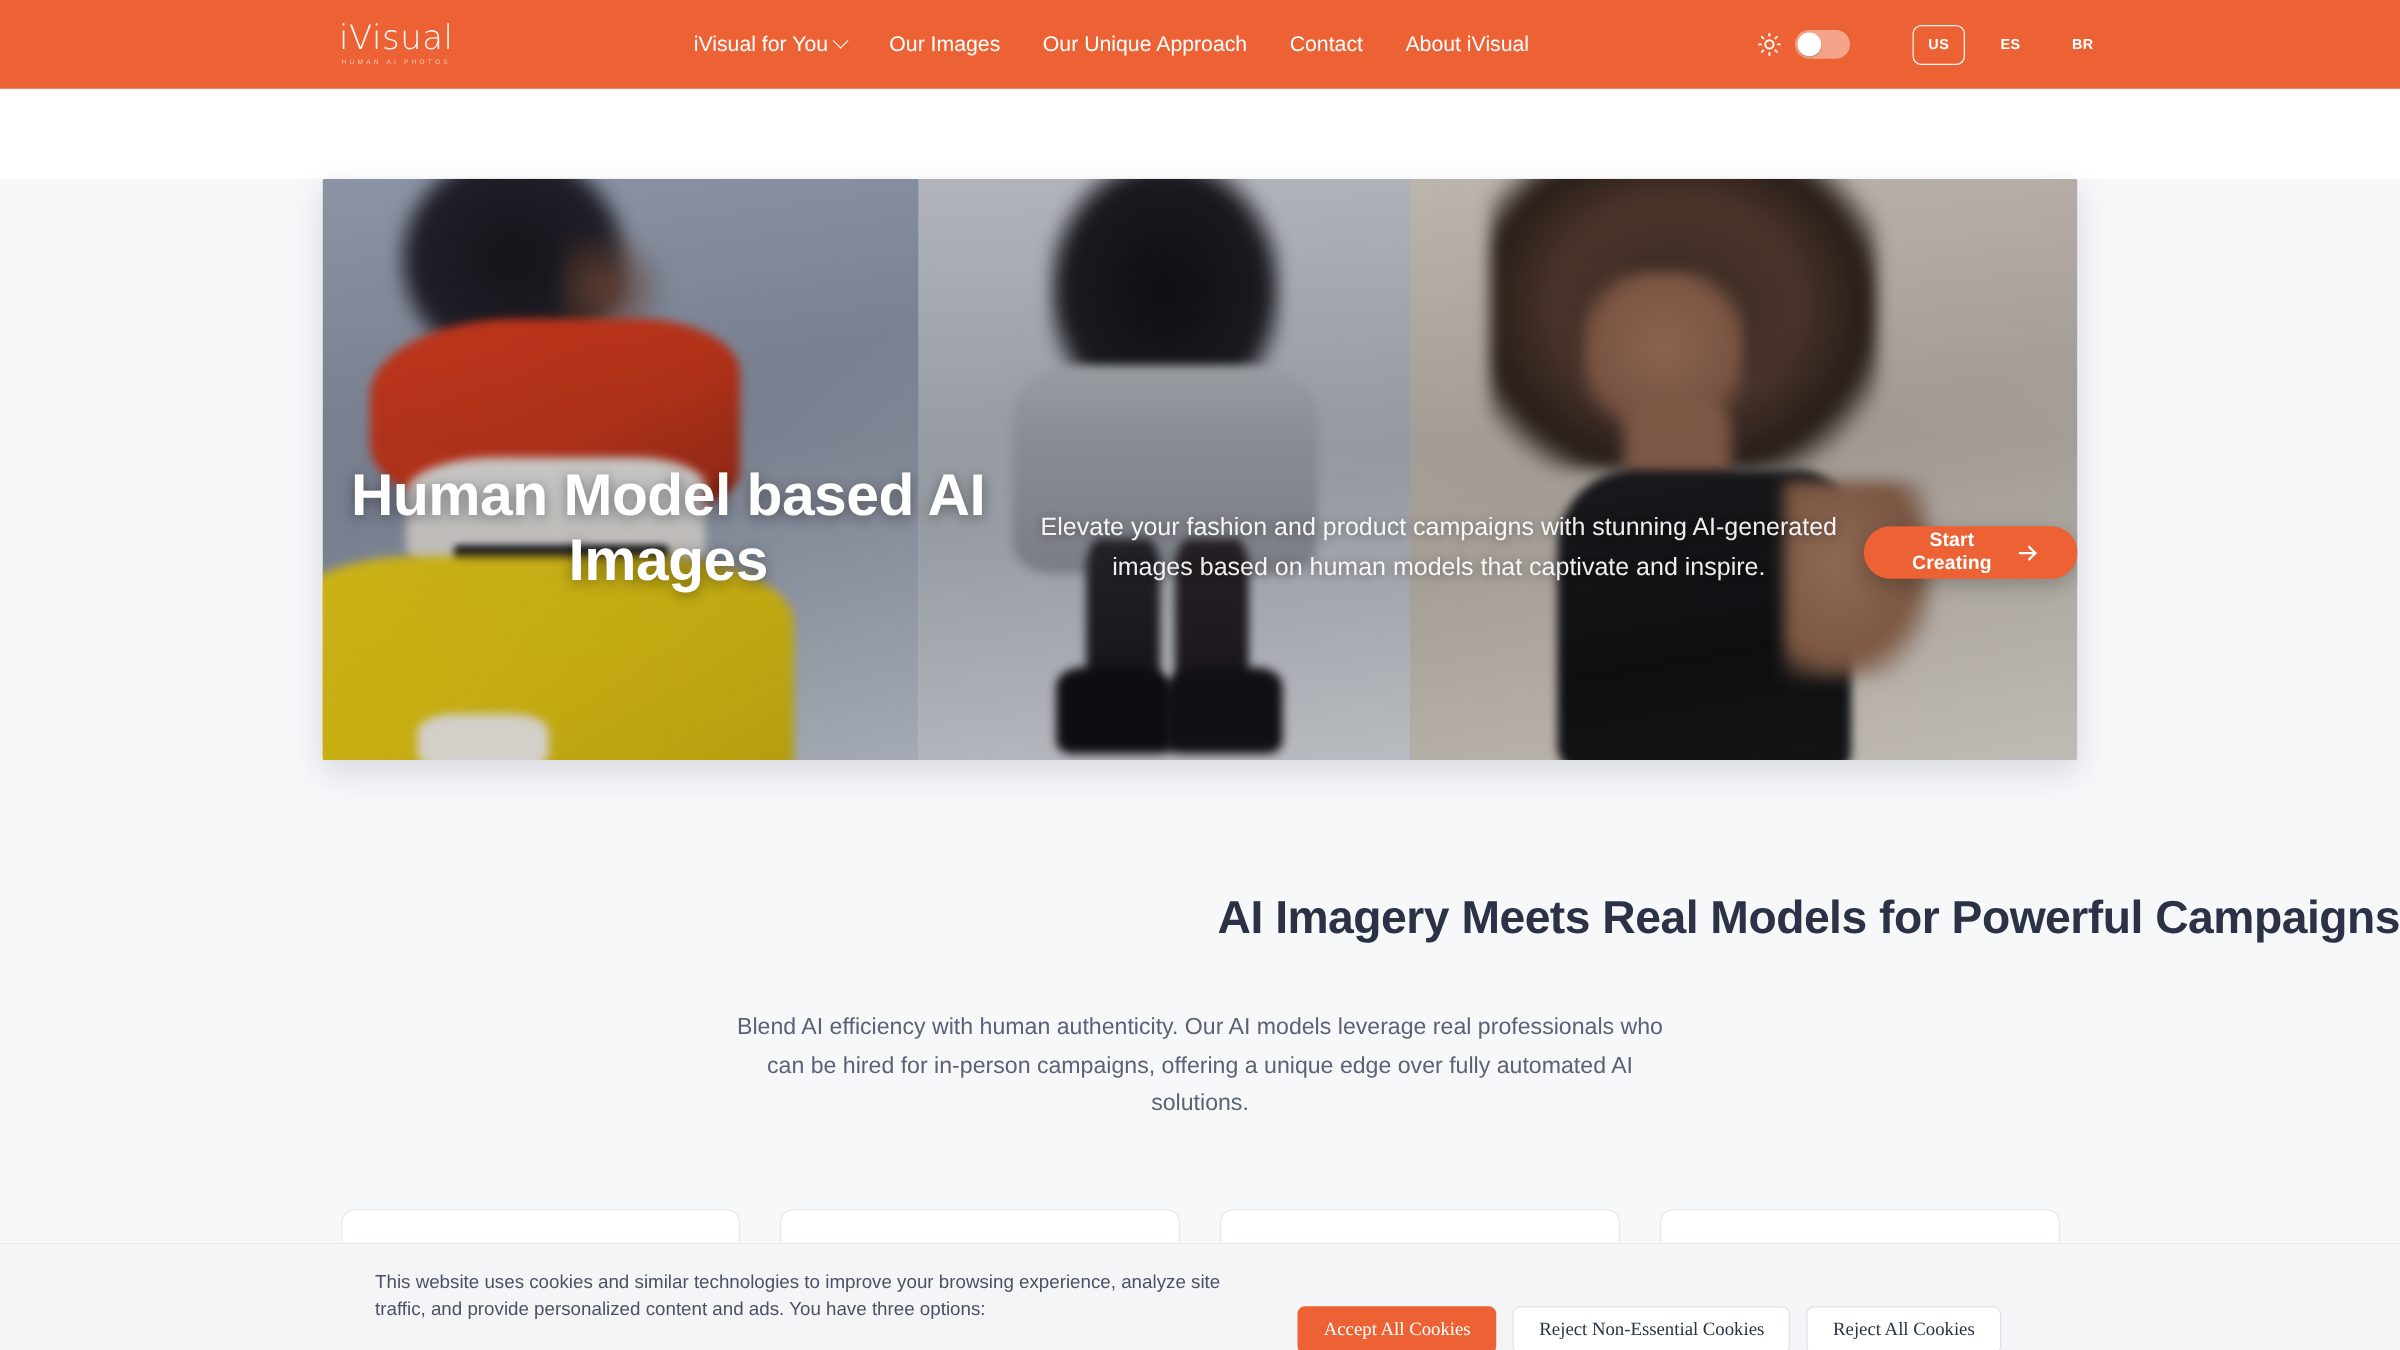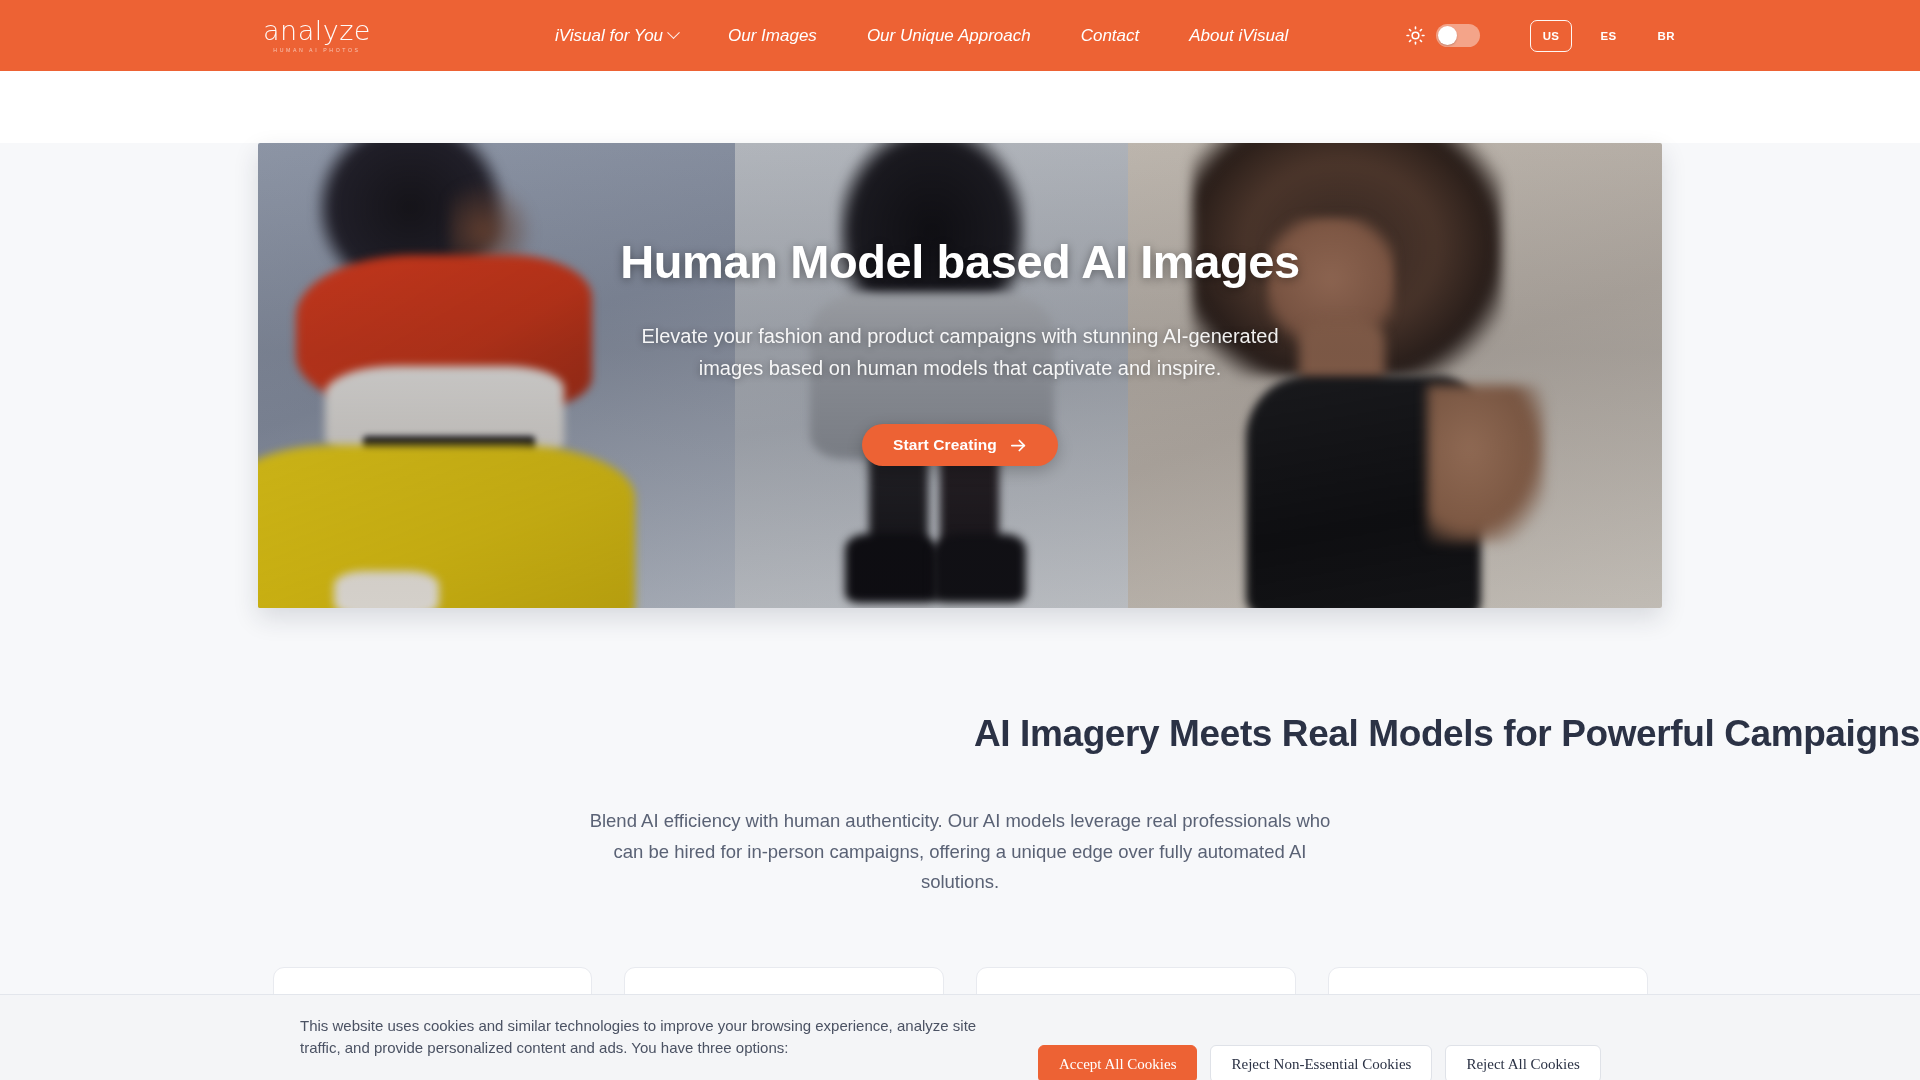--- a/index.html
+++ b/index.html
@@ -58,22 +58,21 @@
     white-space: nowrap;
   }
 
   .nav {
     position: absolute;
     left: 538px;
     top: 0;
     height: 71px;
     display: flex;
     align-items: flex-start;
-    gap: 16px;
-    font-style: italic;
+    gap: 0;
   }
   .nav-item {
     color: #ffffff;
     font-size: 17px;
     font-weight: 400;
     padding: 0 17px;
     line-height: 71px;
     white-space: nowrap;
     cursor: pointer;
     display: flex;
@@ -266,21 +265,21 @@
 
   .hero-overlay {
     position: absolute; inset: 0;
     background: linear-gradient(180deg, rgba(20,22,30,0.10) 0%, rgba(20,22,30,0.20) 45%, rgba(20,22,30,0.12) 100%);
   }
 
   .hero-content {
     position: absolute;
     inset: 0;
     display: flex;
-    flex-direction: column;
+    flex-direction: row;
     align-items: center;
     justify-content: flex-start;
     padding-top: 93px;
     text-align: center;
   }
   .hero-title {
     font-size: 47px;
     font-weight: 700;
     color: #ffffff;
     letter-spacing: -0.4px;
@@ -409,21 +408,21 @@
     color: #2b3245;
     border: 1px solid #dfe2e8;
   }
 </style>
 </head>
 <body>
 
 <header class="header">
 
   <div class="logo-wrap">
-    <div class="logo-main">analyze</div>
+    <div class="logo-main">iVisual</div>
     <div class="logo-tagline">HUMAN AI PHOTOS</div>
   </div>
 
   <nav class="nav">
     <a class="nav-item">
       <span>iVisual for You</span>
       <span class="chev"></span>
     </a>
     <a class="nav-item">Our Images</a>
     <a class="nav-item">Our Unique Approach</a>

